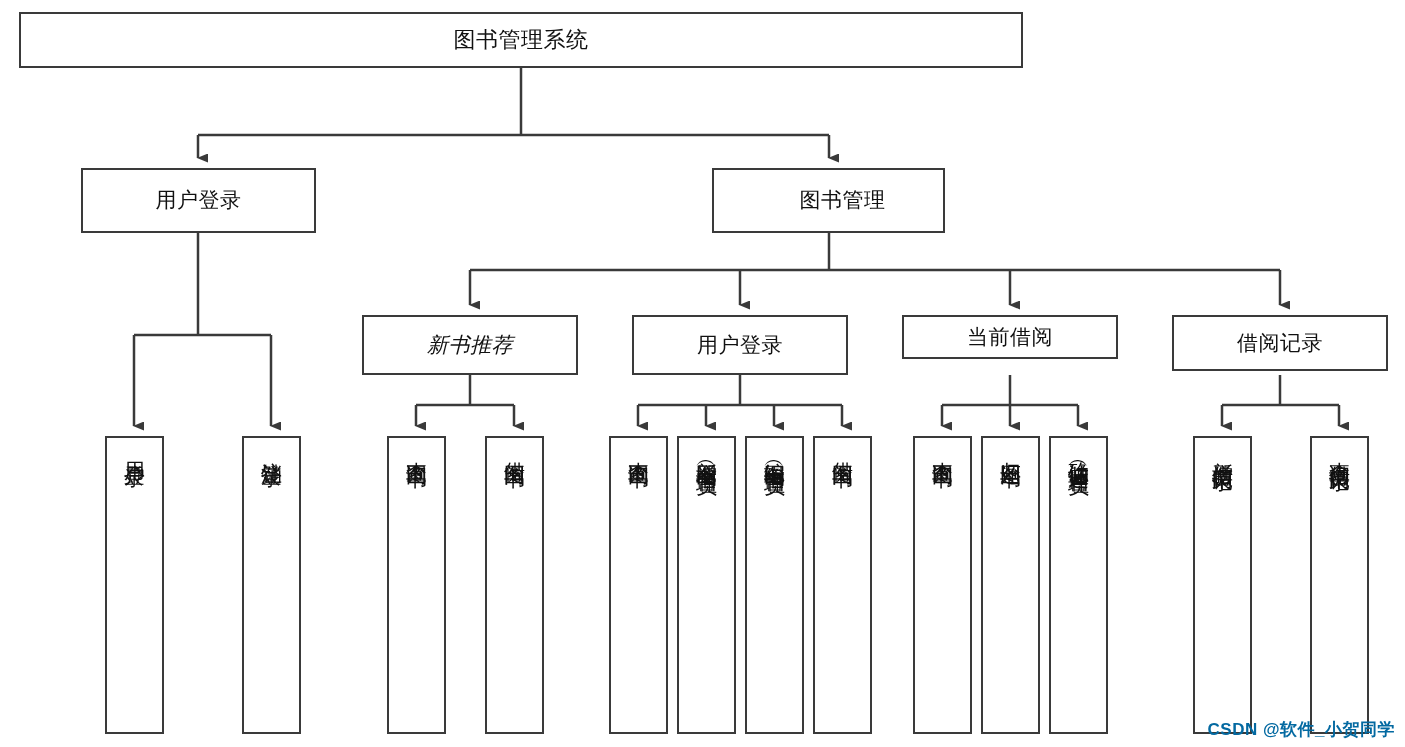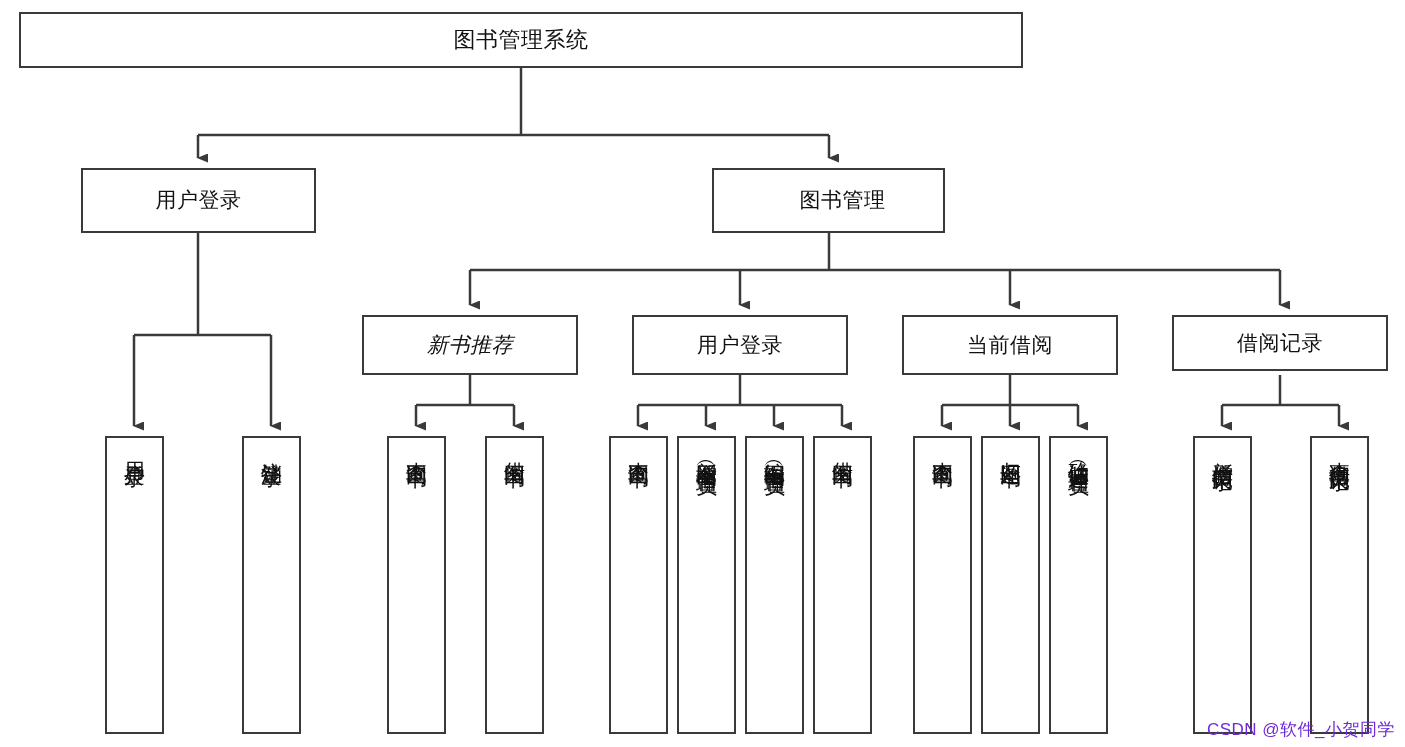--- a/index.html
+++ b/index.html
@@ -63,25 +63,26 @@
     font-size: 21px;
     line-height: 1.05;
     letter-spacing: 2px;
     white-space: nowrap;
   }
   #watermark {
     position: absolute;
     right: 10px;
     bottom: 6px;
     font-size: 17px;
-    color: #6d28d9;
+    color: #0369a1;
     letter-spacing: 0.5px;
     z-index: 5;
     white-space: nowrap;
     font-family: "Liberation Sans", "DejaVu Sans", sans-serif;
+    font-weight: bold;
   }
 </style>
 </head>
 <body>
 
 <div id="diagram-canvas">
 
   <svg id="edge-layer" viewBox="0 0 1405 747" width="1405" height="747" xmlns="http://www.w3.org/2000/svg">
     <defs>
       <marker id="arrowhead" markerWidth="9" markerHeight="11" refX="4.5" refY="10" orient="auto" markerUnits="userSpaceOnUse">
@@ -147,21 +148,21 @@
   </div>
 
   <div class="node horiz" style="left:362px; top:315px; width:216px; height:60px;font-style:italic;">
     <span class="node-label">新书推荐</span>
   </div>
 
   <div class="node horiz" style="left:632px; top:315px; width:216px; height:60px;">
     <span class="node-label">用户登录</span>
   </div>
 
-  <div class="node horiz" style="left:902px; top:315px; width:216px; height:60px;">
+  <div class="node horiz" style="left:902px; top:315px; width:216px; height:44px;">
     <span class="node-label">当前借阅</span>
   </div>
 
   <div class="node horiz" style="left:1172px; top:315px; width:216px; height:56px;">
     <span class="node-label">借阅记录</span>
   </div>
 
   <div class="node vert" style="left:105px; top:436px; width:59px; height:298px;">
     <span class="node-label">用户登录</span>
   </div>

